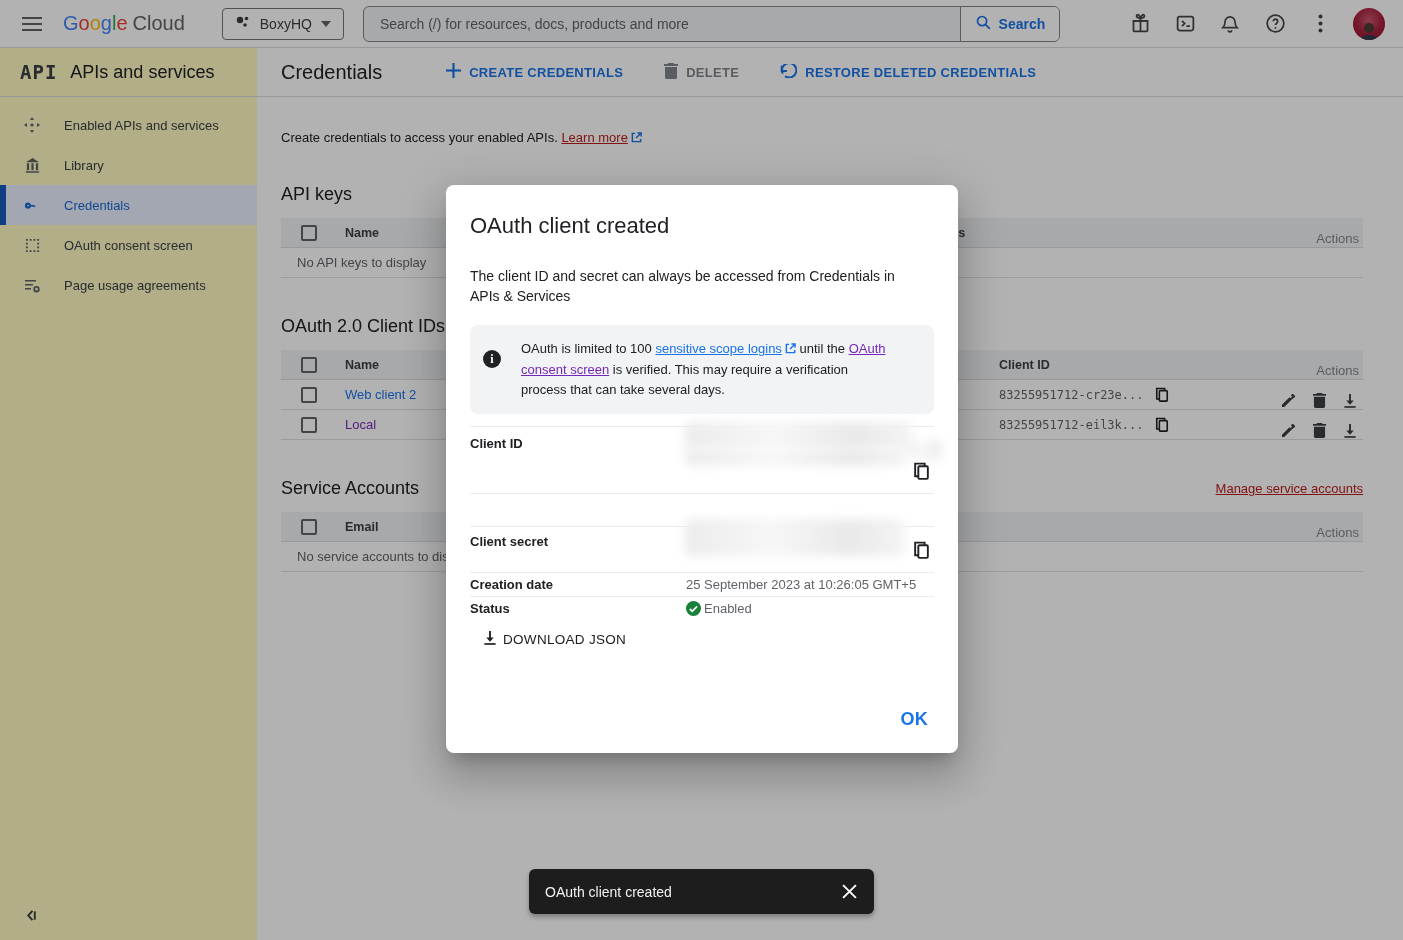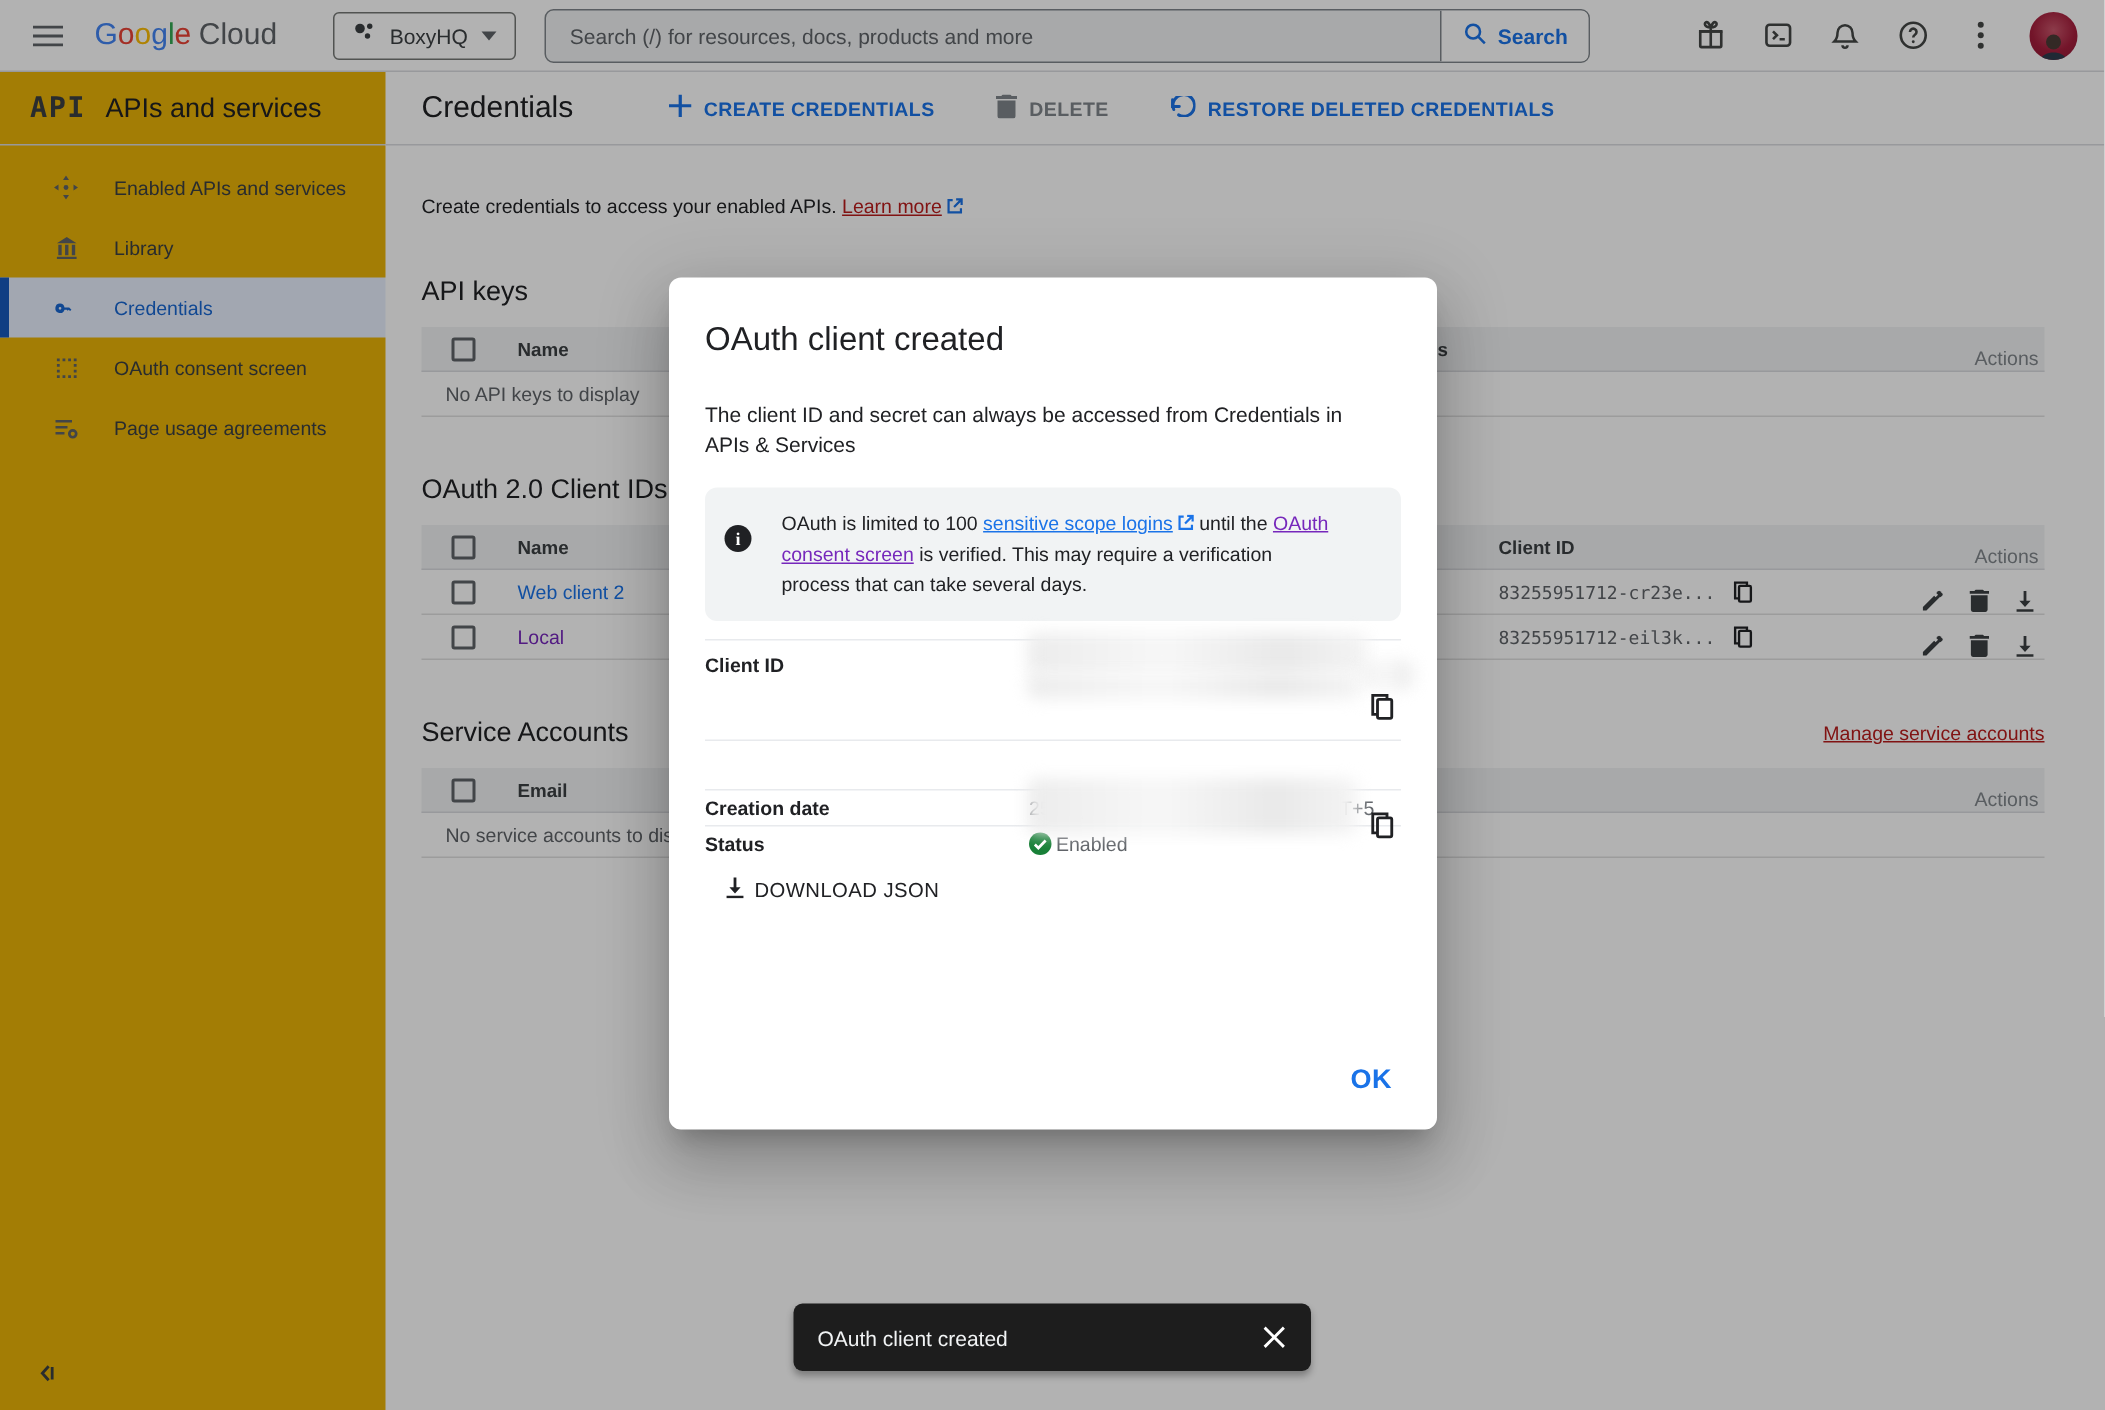--- a/index.html
+++ b/index.html
@@ -39,26 +39,26 @@
   }
   .top-icons { margin-left:auto; margin-right:18px; display:flex; align-items:center; gap:21px; }
   .tb-icon { width:24px; height:24px; display:flex; align-items:center; justify-content:center; cursor:pointer; color:#444746; }
   .avatar {
     width:32px; height:32px; border-radius:50%; overflow:hidden; cursor:pointer;
     background:radial-gradient(circle at 50% 38%, #c9566b 0%, #a61f3d 55%, #8f1733 100%);
     position:relative;
   }
   .avatar svg { position:absolute; bottom:-2px; left:50%; transform:translateX(-50%); }
   
-  .sidebar { position:absolute; top:48px; left:0; width:264px; bottom:0; background:#eab308; border-right:1px solid #dadce0; }
+  .sidebar { position:absolute; top:48px; left:0; width:264px; bottom:0; background:#fef9c3; border-right:1px solid #dadce0; }
   .sb-head { height:49px; display:flex; align-items:center; padding-left:20px; border-bottom:1px solid #dadce0; }
   .sb-logo { font-family:"DejaVu Sans Mono", monospace; font-weight:700; font-size:19px; color:#3c4043; letter-spacing:1px; }
   .sb-title { margin-left:13px; font-size:18px; color:#202124; }
   .sb-items { padding-top:8px; }
-  .sb-item { position:relative; height:40px; display:flex; align-items:center; padding-left:36px; gap:24px; cursor:pointer; font-size:13px; color:#3c4043; }
+  .sb-item { position:relative; height:40px; display:flex; align-items:center; padding-left:24px; gap:24px; cursor:pointer; font-size:13px; color:#3c4043; }
   .sb-item .sb-ic { width:16px; height:16px; display:flex; align-items:center; justify-content:center; color:#5f6368; flex:0 0 16px; }
   .sb-item.selected { background:#e8f0fe; color:#1967d2; font-weight:500; }
   .sb-item.selected .sb-ic { color:#1967d2; }
   .sb-item.selected::before { content:""; position:absolute; left:0; top:0; bottom:0; width:6px; background:#185abc; }
   .sb-collapse { position:absolute; left:24px; bottom:16px; width:16px; height:16px; cursor:pointer; color:#3c4043; }
   
   .content { position:absolute; top:48px; left:257px; right:0; bottom:0; background:#fff; }
   .c-header { height:49px; border-bottom:1px solid #dadce0; display:flex; align-items:center; padding:0 24px; }
   .c-title { font-size:20px; color:#202124; }
   .tool-btn { display:flex; align-items:center; gap:8px; font-size:13px; font-weight:700; letter-spacing:.3px; cursor:pointer; }
@@ -441,20 +441,23 @@
             <path d="M4.5 1.5H1.5v9h9V7.5"></path>
             <path d="M7 1h4v4M11 1L5.5 6.5"></path>
           </svg></span><span> until the </span><a class="lnk2">OAuth consent screen</a><span> is verified. This may require a verification process that can take several days.</span></span>
   </div>
 
   <div class="m-rows">
     <div class="d-row r-cid">
       <div class="d-label">Client ID</div>
     </div>
     <div class="d-row r-spacer"></div>
+    <div class="d-row r-secret">
+      <div class="d-label">Client secret</div>
+    </div>
     <div class="d-row r-date">
       <div class="d-label">Creation date</div>
       <div class="d-val">25 September 2023 at 10:26:05 GMT+5</div>
     </div>
     <div class="d-row r-status">
       <div class="d-label">Status</div>
       <div class="status-chip">
         <span class="check-circle">
             <svg width="9" height="8" viewBox="0 0 10 8" fill="none" stroke="#fff" stroke-width="2">
               <path d="M1 4l2.6 2.6L9 1"></path>

